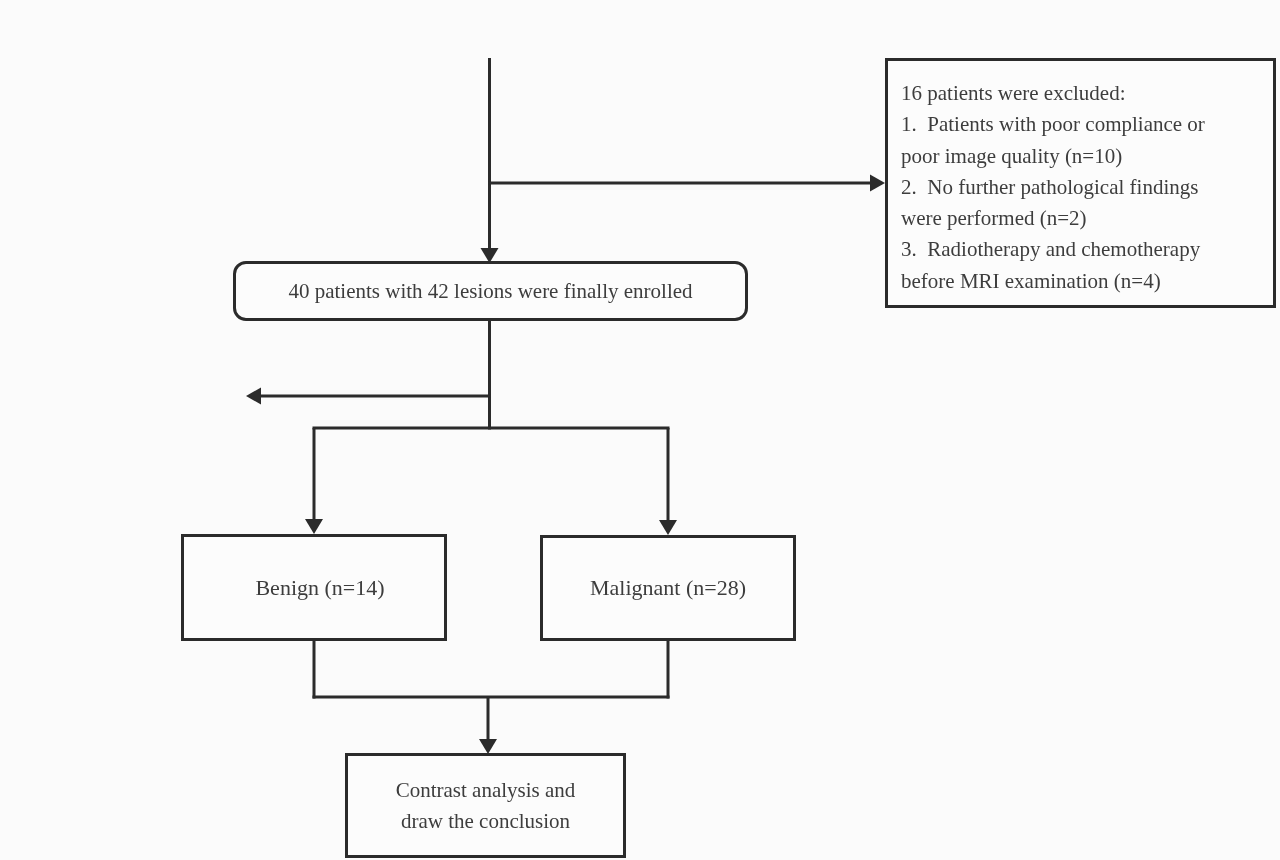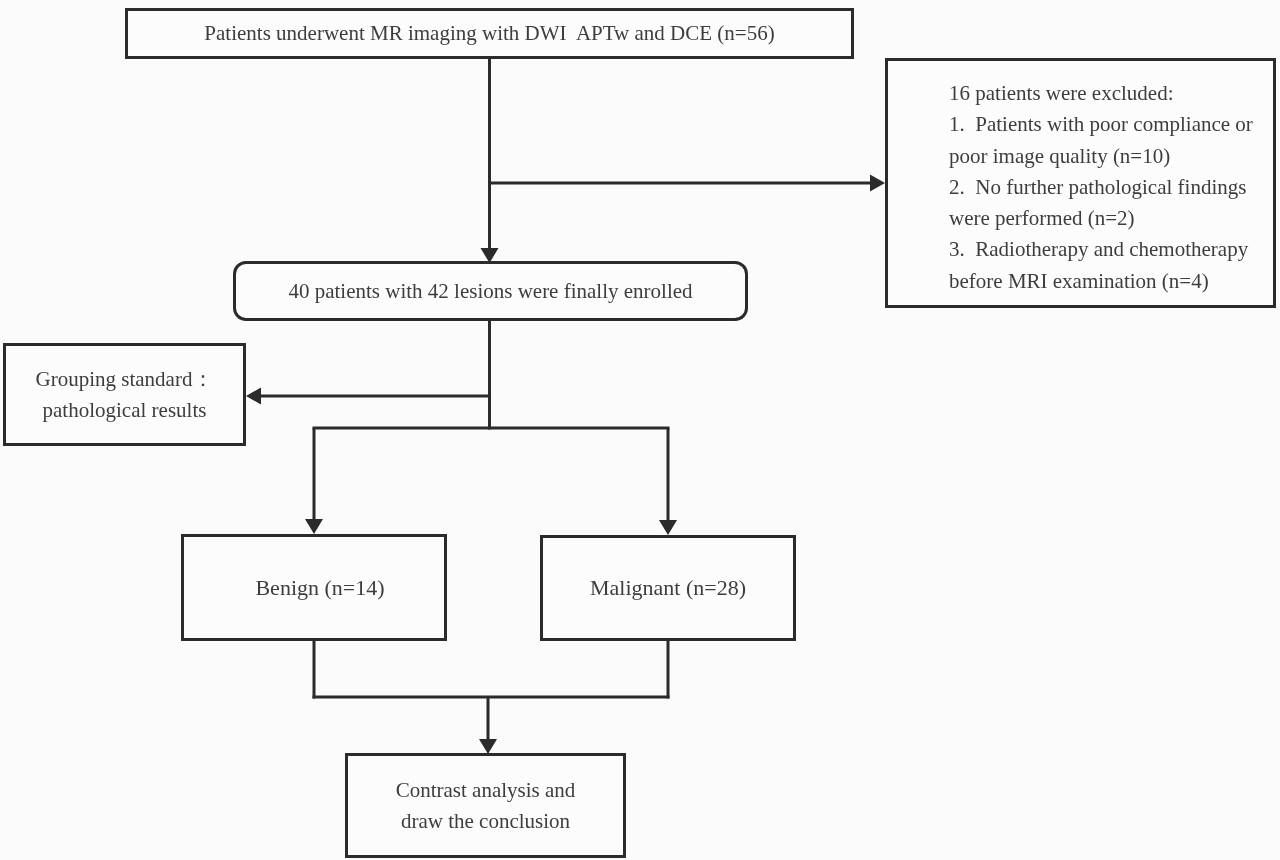--- a/index.html
+++ b/index.html
@@ -47,21 +47,20 @@
     white-space: pre-wrap;
     padding: 0 6px;
   }
   .node-source   { left: 125px; top: 8px;   width: 729px; height: 51px; }
   .node-excluded {
     left: 885px; top: 58px; width: 391px; height: 250px;
     align-items: flex-start;
     justify-content: flex-start;
     text-align: left;
     line-height: 1.49;
-    padding-left: 48px;
   }
   .node-excluded .label { padding: 17px 6px 0 13px; }
   .node-enrolled  { left: 233px; top: 261px; width: 515px; height: 60px; border-radius: 13px; }
   .node-grouping  { left: 3px;   top: 343px; width: 243px; height: 103px; }
   .node-benign    { left: 181px; top: 534px; width: 266px; height: 107px; font-size: 22px; padding-left: 12px; }
   .node-malignant { left: 540px; top: 535px; width: 256px; height: 106px; font-size: 22px; font-family: Liberation Serif, serif; }
   .node-conclusion{ left: 345px; top: 753px; width: 281px; height: 105px; }
 </style>
 </head>
 <body>
@@ -111,42 +110,35 @@
     <g>
       <line x1="312.5" y1="697" x2="669.5" y2="697"></line>
     </g>
 
     <g>
       <line x1="488" y1="697" x2="488" y2="741"></line>
       <polygon points="479,739 497,739 488,754"></polygon>
     </g>
   </svg>
 
-  <div class="node node-source">
-    <span class="label">Patients underwent MR imaging with DWI  APTw and DCE (n=56)</span>
-  </div>
 
   <div class="node node-excluded">
     <span class="label">16 patients were excluded:
 1.  Patients with poor compliance or
 poor image quality (n=10)
 2.  No further pathological findings
 were performed (n=2)
 3.  Radiotherapy and chemotherapy
 before MRI examination (n=4)</span>
   </div>
 
   <div class="node node-enrolled">
     <span class="label">40 patients with 42 lesions were finally enrolled</span>
   </div>
 
-  <div class="node node-grouping">
-    <span class="label">Grouping standard：
-pathological results</span>
-  </div>
 
   <div class="node node-benign">
     <span class="label">Benign (n=14)</span>
   </div>
 
   <div class="node node-malignant">
     <span class="label">Malignant (n=28)</span>
   </div>
 
   <div class="node node-conclusion">

